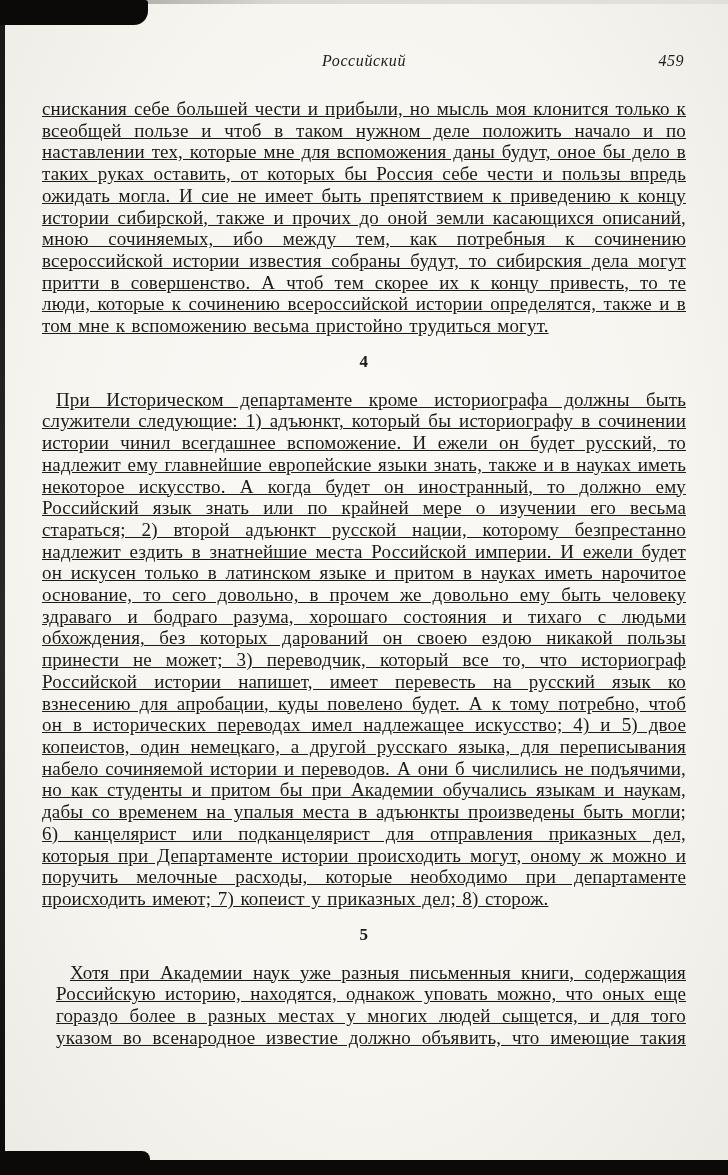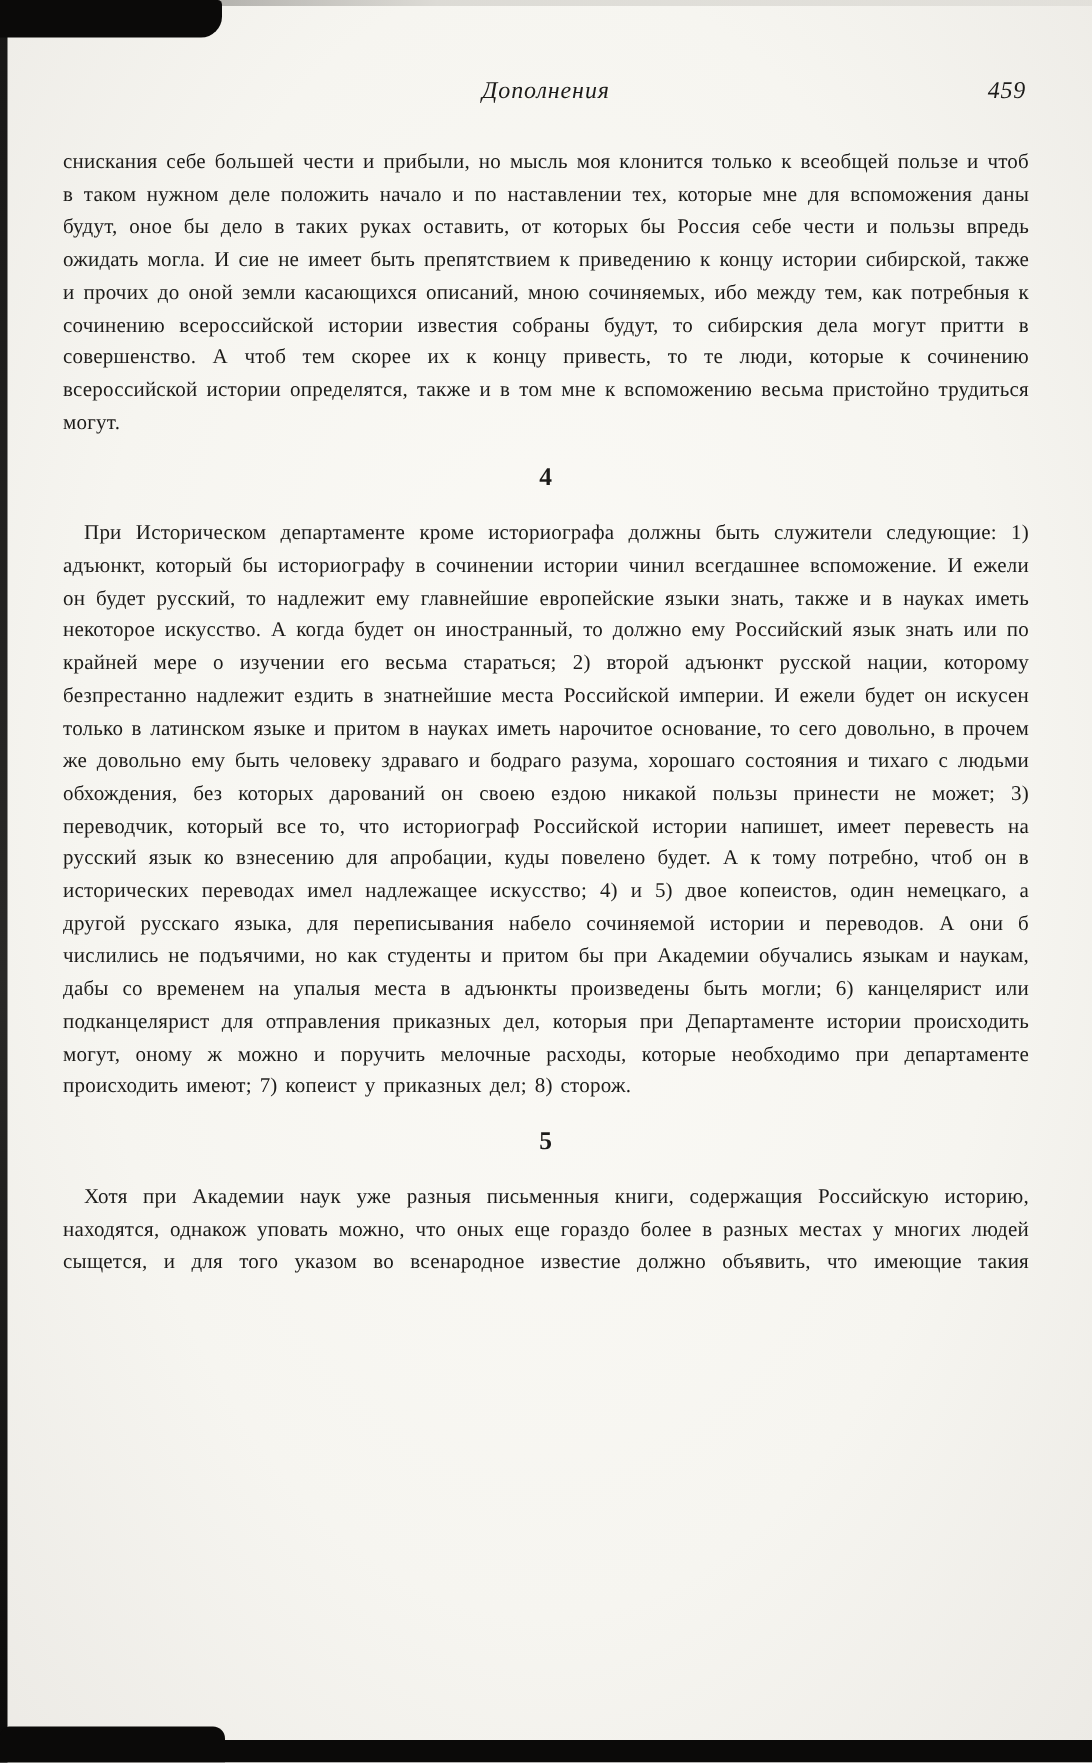--- a/index.html
+++ b/index.html
@@ -61,28 +61,29 @@
   }
   .page-number {
     position: absolute;
     right: 2px;
     top: 0;
     font-style: italic;
     letter-spacing: 0.5px;
   }
   p.para {
     margin: 0;
-    font-size: 14px;
+    font-size: 19px;
     line-height: 21.7px;
     text-align: justify;
     word-spacing: 1.6px;
     letter-spacing: 0.15px;
+    text-decoration: underline;
   }
   p.para.indent { text-indent: 14px; }
-  p.para.continues { text-align-last: justify; }
+  p.para.continues { text-align-last: justify; margin-left: 14px; }
   .section-number {
     text-align: center;
     font-weight: 700;
     font-size: 17px;
     margin: 15px 0 17px 0;
     letter-spacing: 0.5px;
   }
 </style>
 </head>
 <body>
@@ -91,21 +92,21 @@
 
   <div class="artifact artifact-top-left"></div>
   <div class="artifact-top-edge"></div>
   <div class="artifact-left-edge"></div>
   <div class="artifact artifact-bottom"></div>
   <div class="artifact artifact-bottom-left"></div>
 
   <div class="content">
 
     <div class="page-header">
-      <span class="running-title">Дополнения</span>
+      <span class="running-title">Российский</span>
       <span class="page-number">459</span>
     </div>
 
     <p class="para">снискания себе большей чести и прибыли, но мысль моя клонится только к всеобщей пользе и чтоб в таком нужном деле положить начало и по наставлении тех, которые мне для вспоможения даны будут, оное бы дело в таких руках оставить, от которых бы Россия себе чести и пользы впредь ожидать могла. И сие не имеет быть препятствием к приведению к концу истории сибирской, также и прочих до оной земли касающихся описаний, мною сочиняемых, ибо между тем, как потребныя к сочинению всероссийской истории известия собраны будут, то сибирския дела могут притти в совершенство. А чтоб тем скорее их к концу привесть, то те люди, которые к сочинению всероссийской истории определятся, также и в том мне к вспоможению весьма пристойно трудиться могут.</p>
 
     <div class="section-number">4</div>
 
     <p class="para indent">При Историческом департаменте кроме историографа должны быть служители следующие: 1) адъюнкт, который бы историографу в сочинении истории чинил всегдашнее вспоможение. И ежели он будет русский, то надлежит ему главнейшие европейские языки знать, также и в науках иметь некоторое искусство. А когда будет он иностранный, то должно ему Российский язык знать или по крайней мере о изучении его весьма стараться; 2) второй адъюнкт русской нации, которому безпрестанно надлежит ездить в знатнейшие места Российской империи. И ежели будет он искусен только в латинском языке и притом в науках иметь нарочитое основание, то сего довольно, в прочем же довольно ему быть человеку здраваго и бодраго разума, хорошаго состояния и тихаго с людьми обхождения, без которых дарований он своею ездою никакой пользы принести не может; 3) переводчик, который все то, что историограф Российской истории напишет, имеет перевесть на русский язык ко взнесению для апробации, куды повелено будет. А к тому потребно, чтоб он в исторических переводах имел надлежащее искусство; 4) и 5) двое копеистов, один немецкаго, а другой русскаго языка, для переписывания набело сочиняемой истории и переводов. А они б числились не подъячими, но как студенты и притом бы при Академии обучались языкам и наукам, дабы со временем на упалыя места в адъюнкты произведены быть могли; 6) канцелярист или подканцелярист для отправления приказных дел, которыя при Департаменте истории происходить могут, оному ж можно и поручить мелочные расходы, которые необходимо при департаменте происходить имеют; 7) копеист у приказных дел; 8) сторож.</p>
 
     <div class="section-number">5</div>

